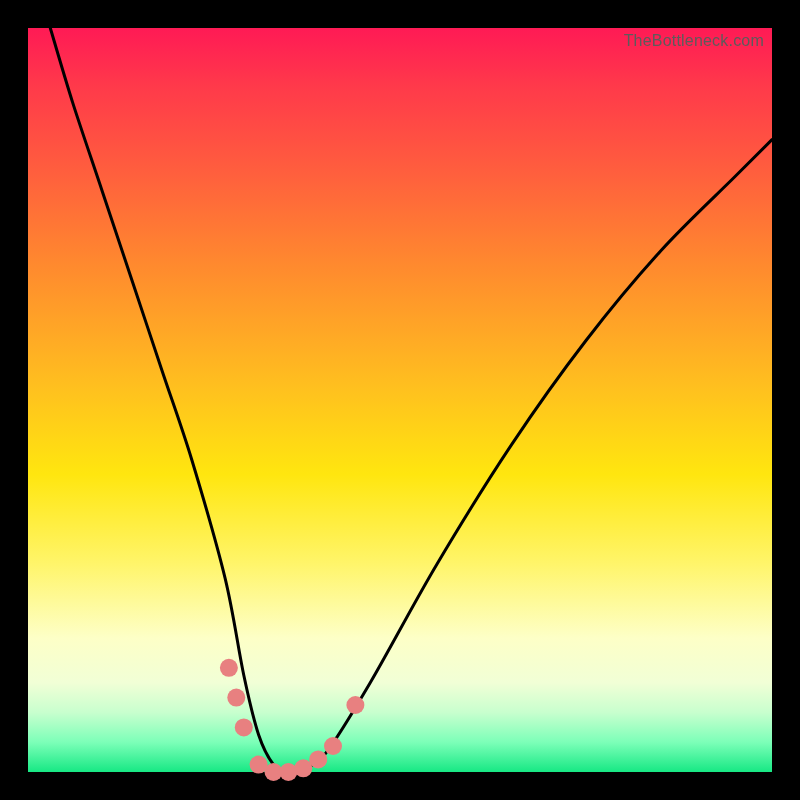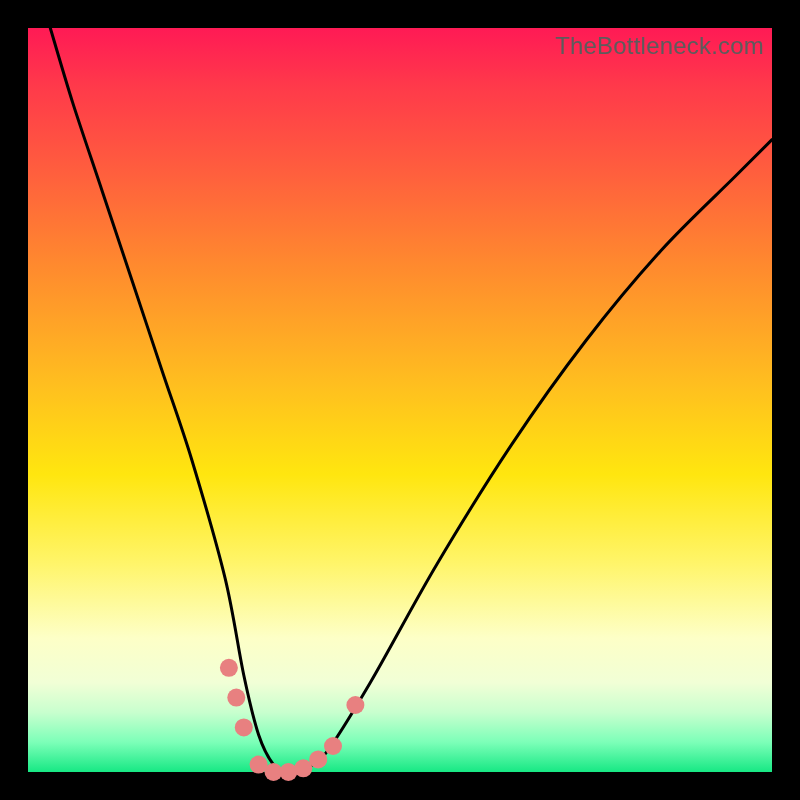--- a/index.html
+++ b/index.html
@@ -35,21 +35,21 @@
       #f1ffd6 88%,
       #c8ffce 92%,
       #7cffb8 96%,
       #17e884 100%);
   }
   .watermark {
     position: absolute;
     top: 4px;
     right: 8px;
     color: #5c5c5c;
-    font-size: 24px;
+    font-size: 16px;
     font-weight: 500;
     letter-spacing: 0.2px;
     z-index: 10;
     user-select: none;
   }
   svg.curve {
     position: absolute;
     left: 0;
     top: 0;
     width: 744px;

